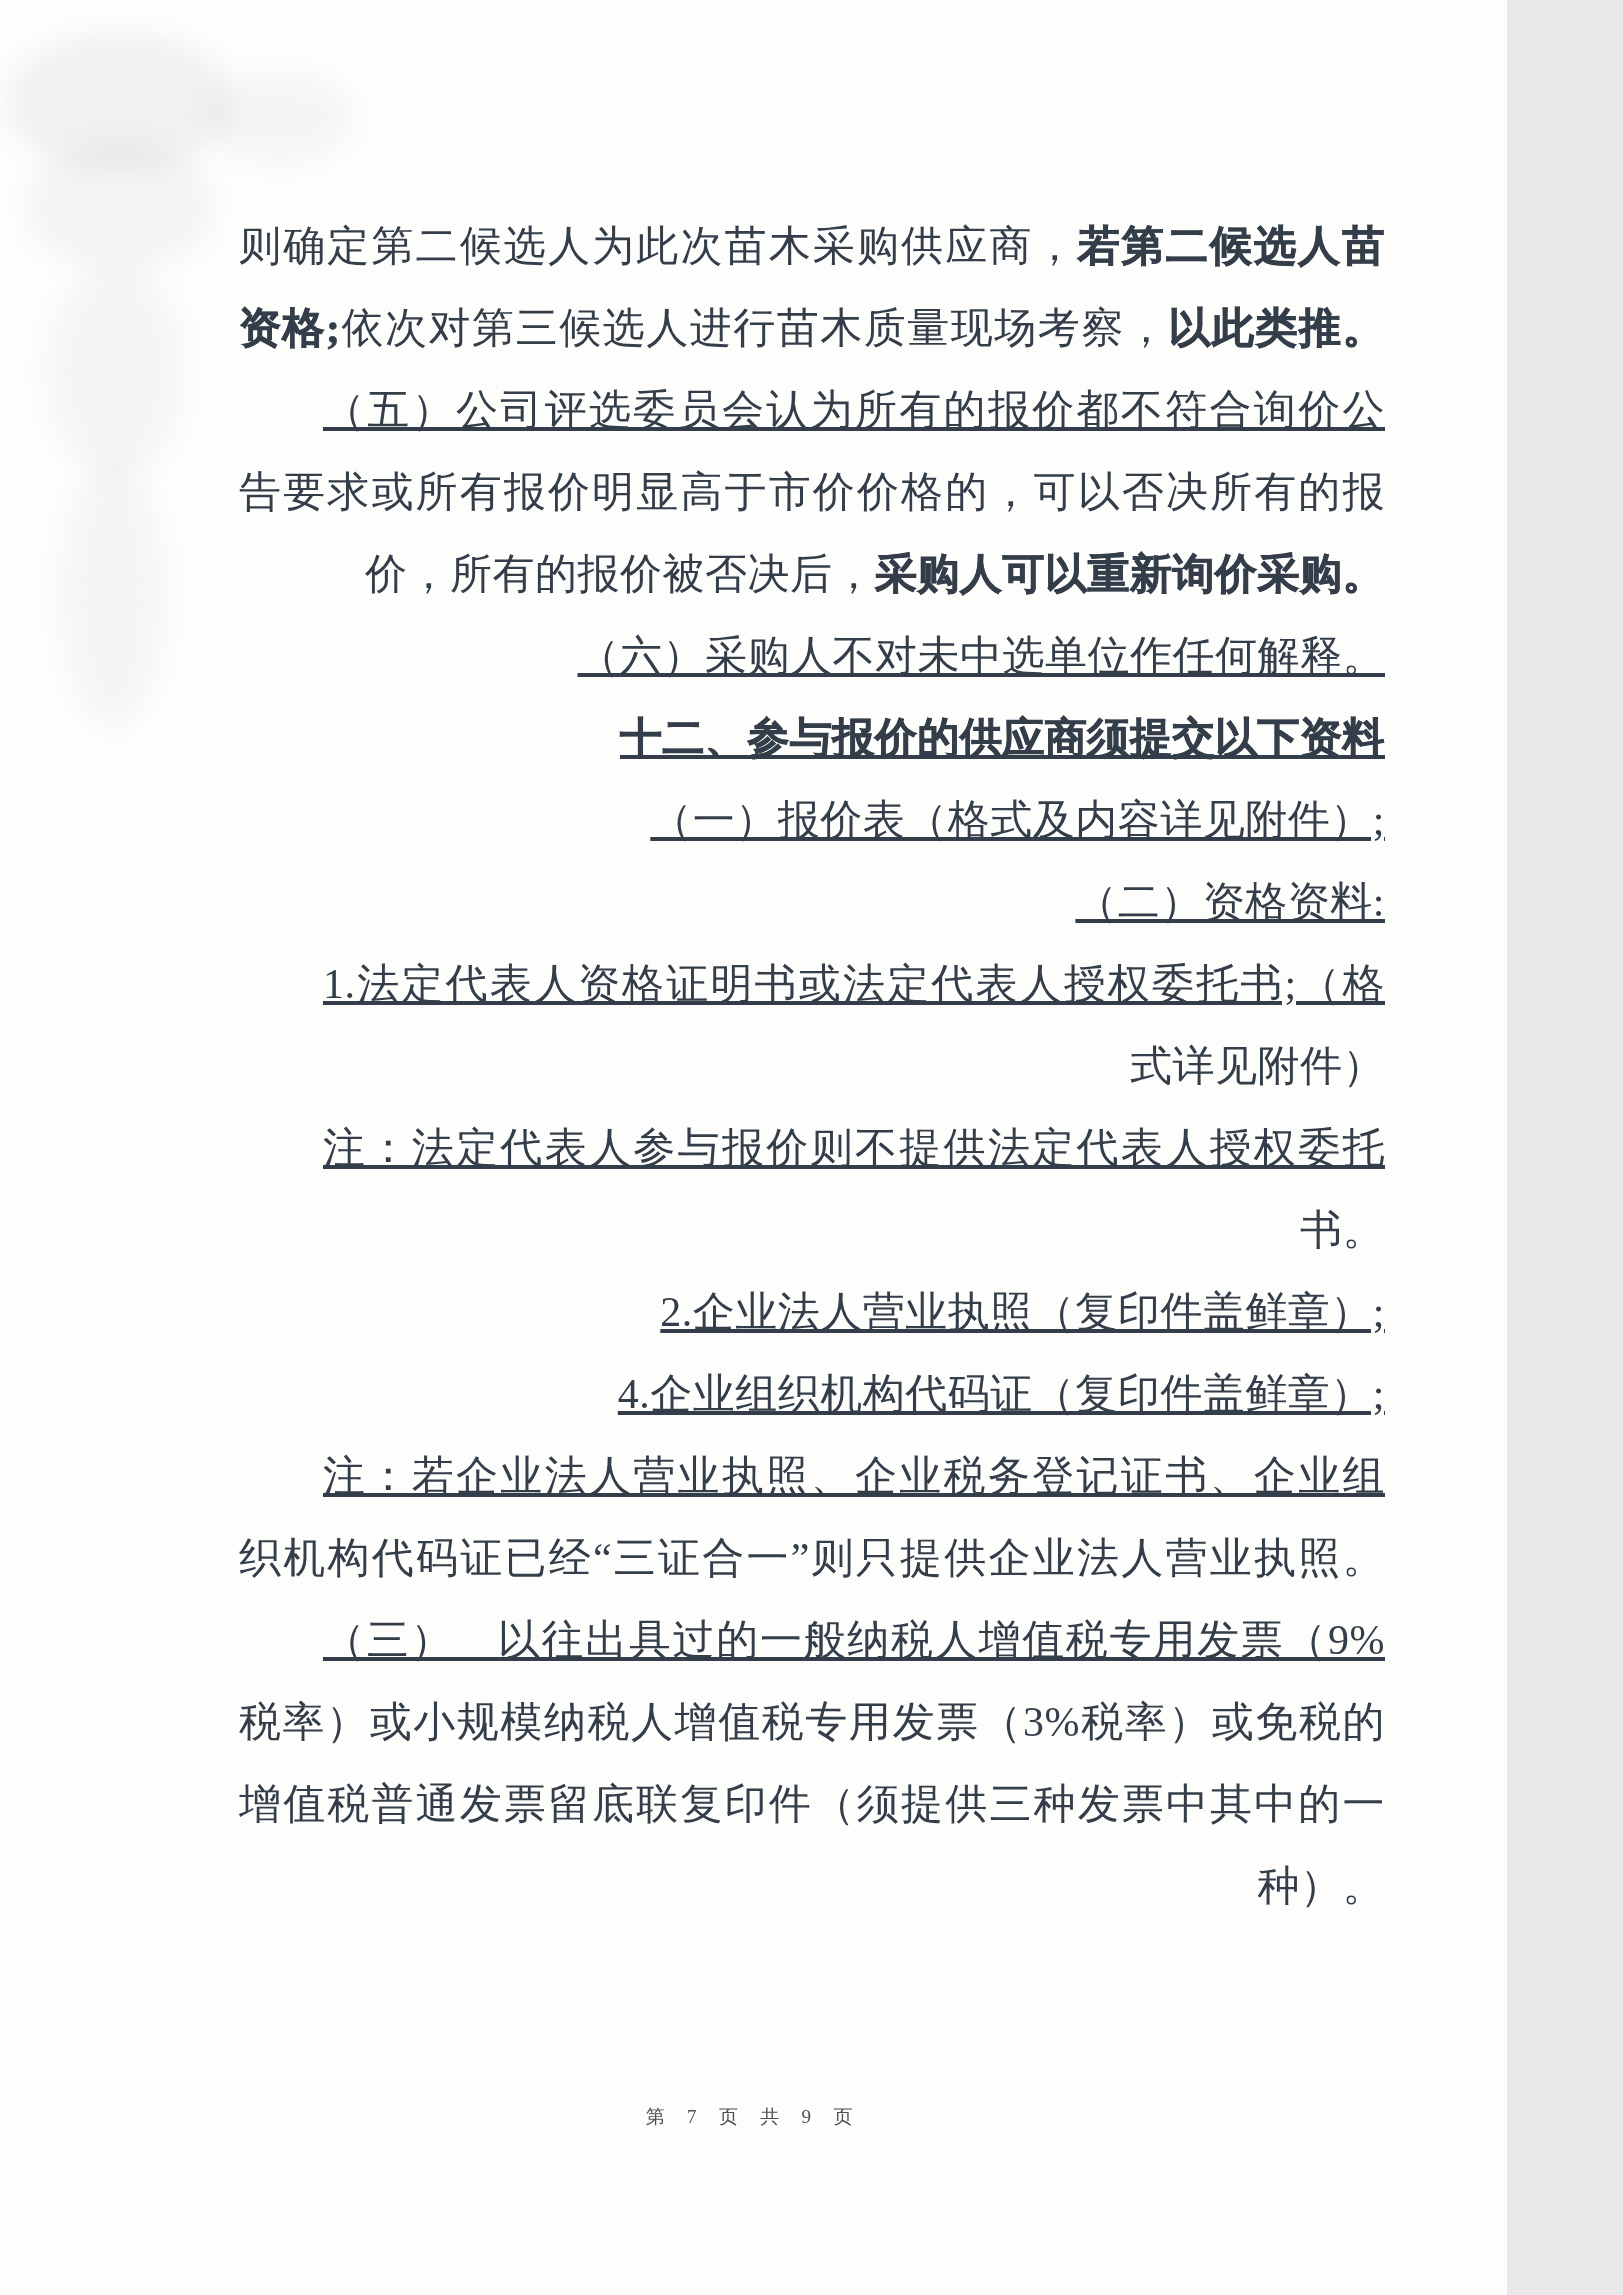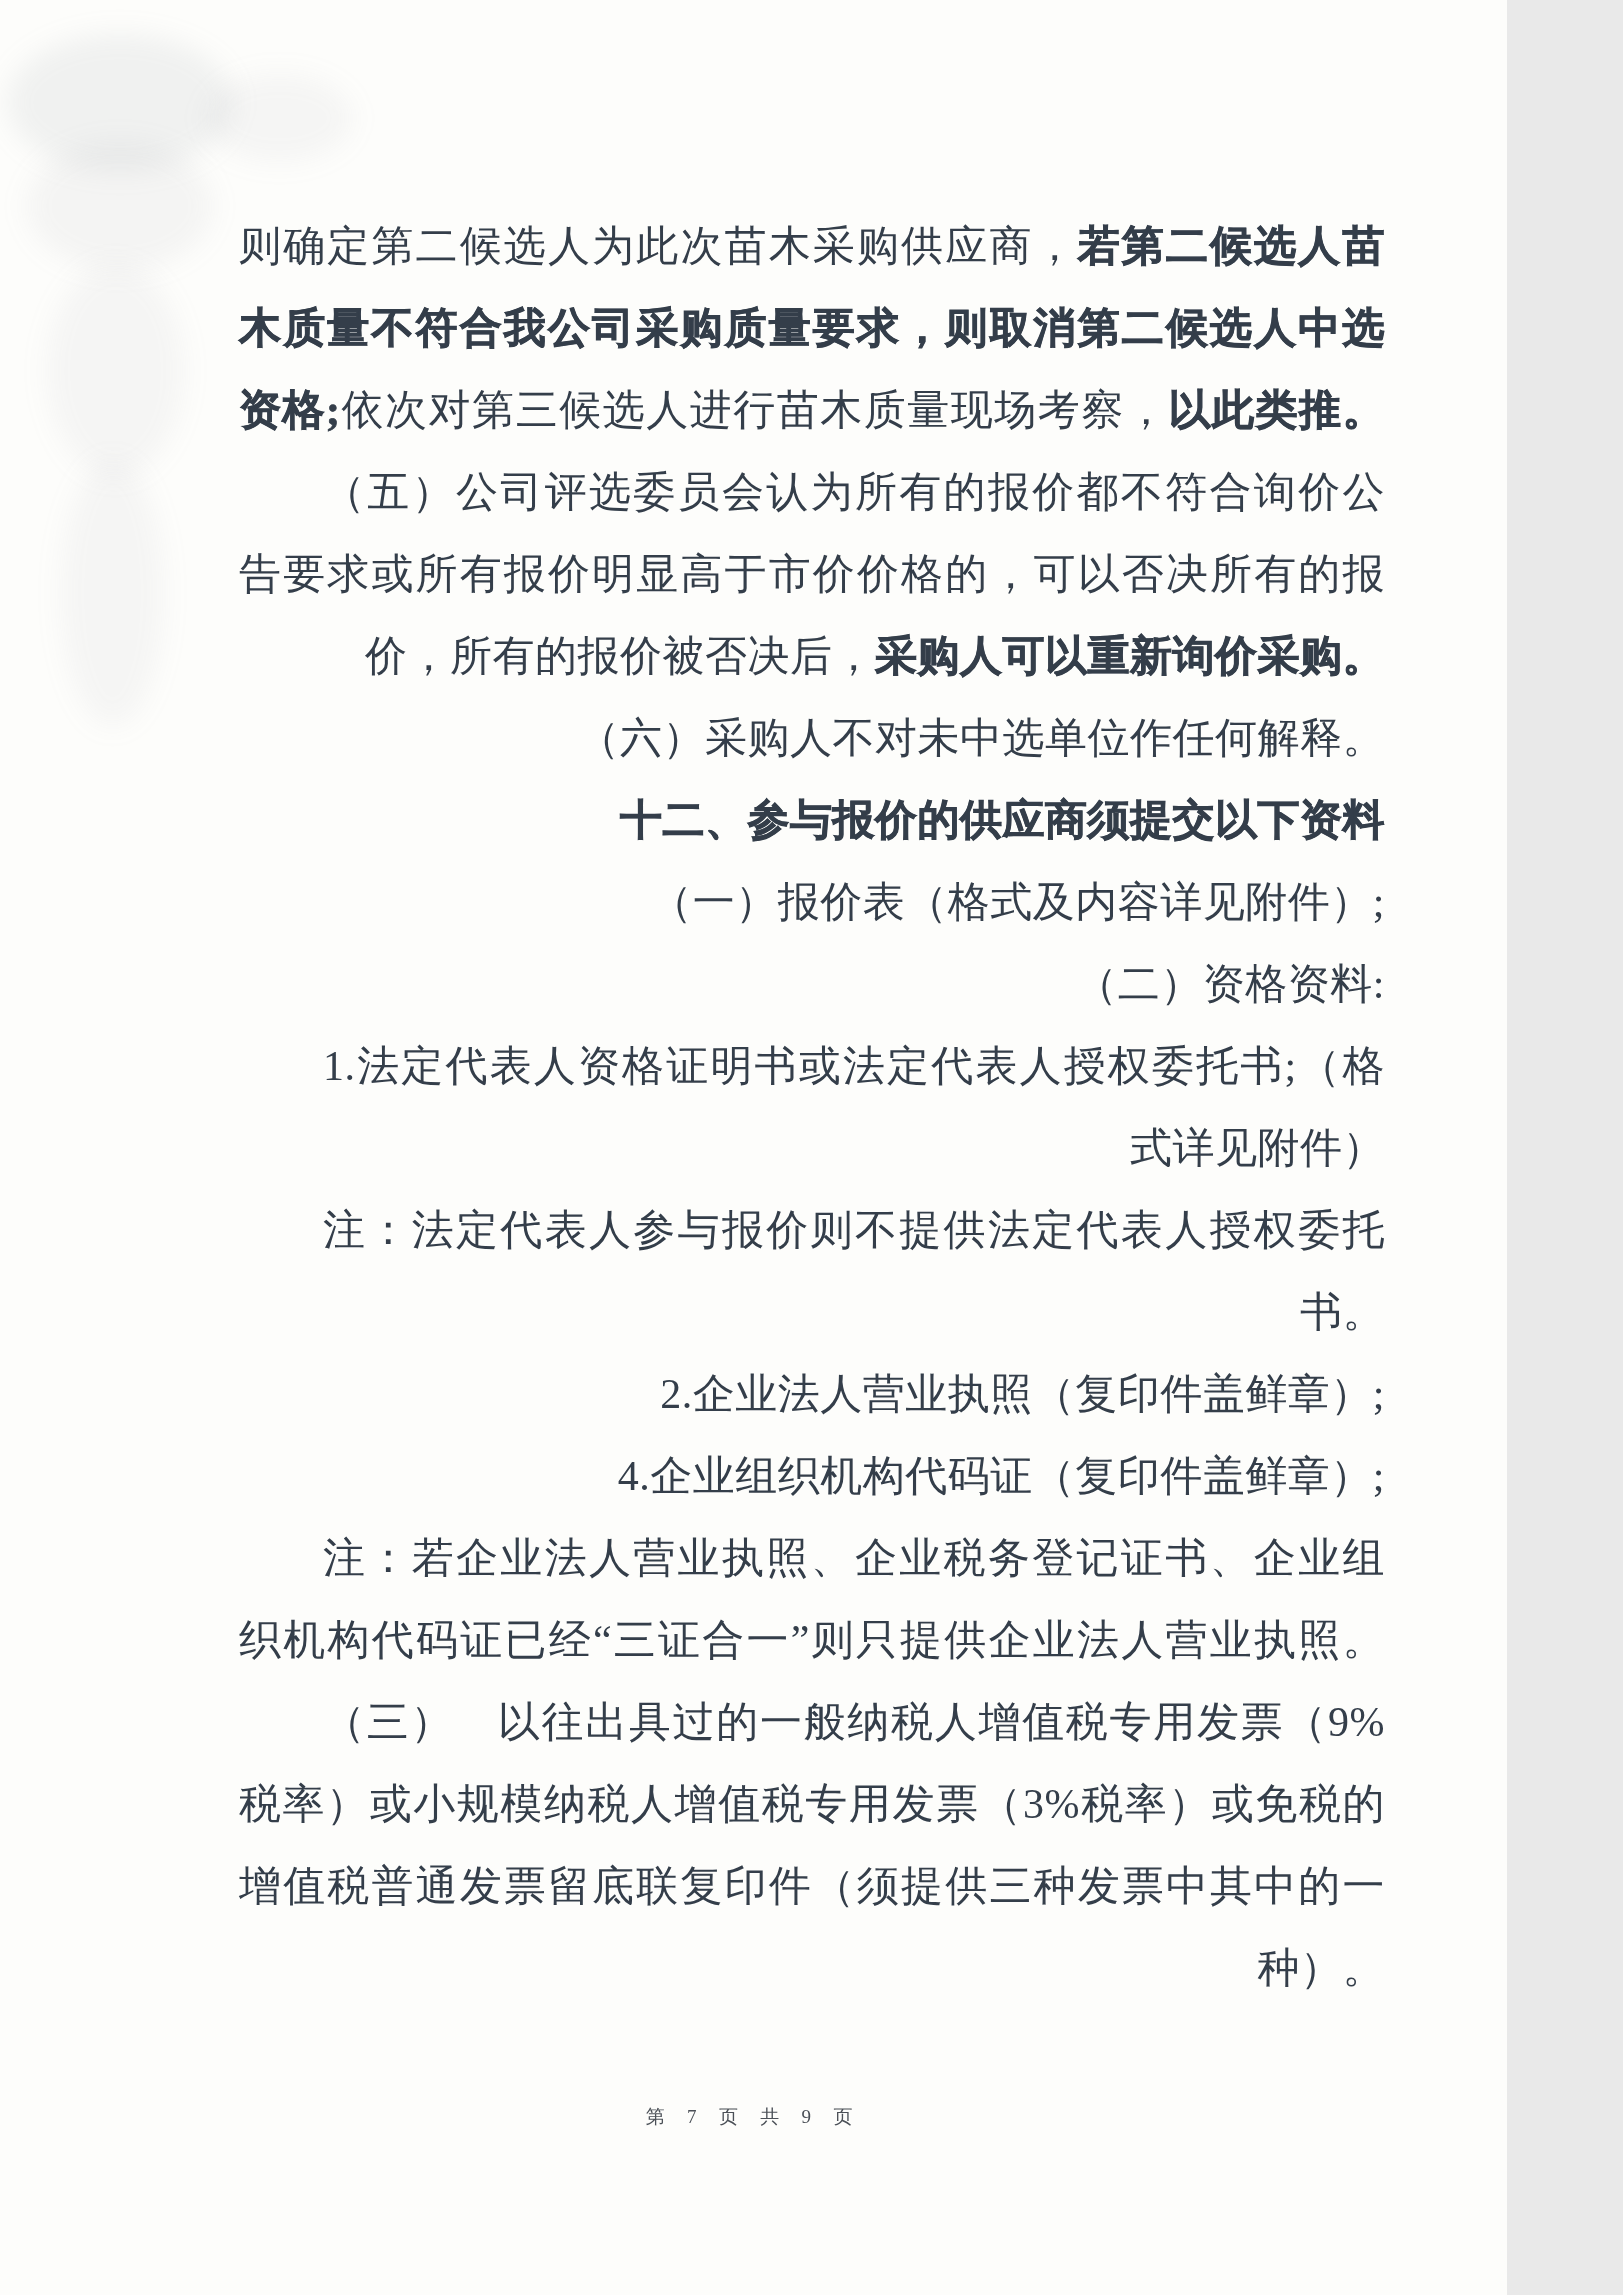--- a/index.html
+++ b/index.html
@@ -41,20 +41,21 @@
     height: 82px;
     text-align: right;
     letter-spacing: 0.5px;
   }
   .line.just {
     text-align: justify;
     text-align-last: justify;
   }
   .line.ind {
     text-indent: 84px;
+    text-decoration: underline;
   }
   .seg.bold {
     font-weight: 700;
     -webkit-text-stroke: 0.7px var(--ink, #343e4a);
   }
   .footer {
     position: absolute;
     left: 0;
     top: 2104px;
     width: 100%;
@@ -69,21 +70,20 @@
 
 <div class="page">
   <div class="smudge s1"></div>
   <div class="smudge s2"></div>
   <div class="smudge s3"></div>
   <div class="smudge s4"></div>
   <div class="smudge s5"></div>
 
   <div class="doc-body" id="doc-body">
       <div class="line just"><span class="seg">则确定第二候选人为此次苗木采购供应商，</span><span class="seg bold">若第二候选人苗</span></div>
-      <div class="line just"><span class="seg bold">木质量不符合我公司采购质量要求，则取消第二候选人中选</span></div>
       <div class="line just"><span class="seg bold">资格;</span><span class="seg">依次对第三候选人进行苗木质量现场考察，</span><span class="seg bold">以此类推。</span></div>
       <div class="line just ind"><span class="seg">（五）公司评选委员会认为所有的报价都不符合询价公</span></div>
       <div class="line just"><span class="seg">告要求或所有报价明显高于市价价格的，可以否决所有的报</span></div>
       <div class="line"><span class="seg">价，所有的报价被否决后，</span><span class="seg bold">采购人可以重新询价采购。</span></div>
       <div class="line ind"><span class="seg">（六）采购人不对未中选单位作任何解释。</span></div>
       <div class="line ind"><span class="seg bold">十二、参与报价的供应商须提交以下资料</span></div>
       <div class="line ind"><span class="seg">（一）报价表（格式及内容详见附件）;</span></div>
       <div class="line ind"><span class="seg">（二）资格资料:</span></div>
       <div class="line just ind"><span class="seg">1.法定代表人资格证明书或法定代表人授权委托书;（格</span></div>
       <div class="line"><span class="seg">式详见附件）</span></div>

